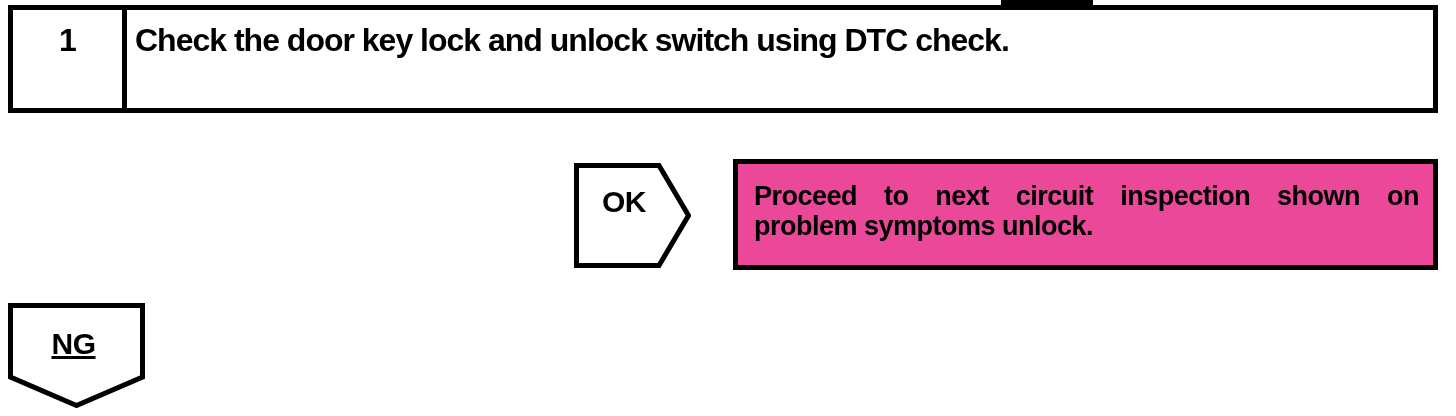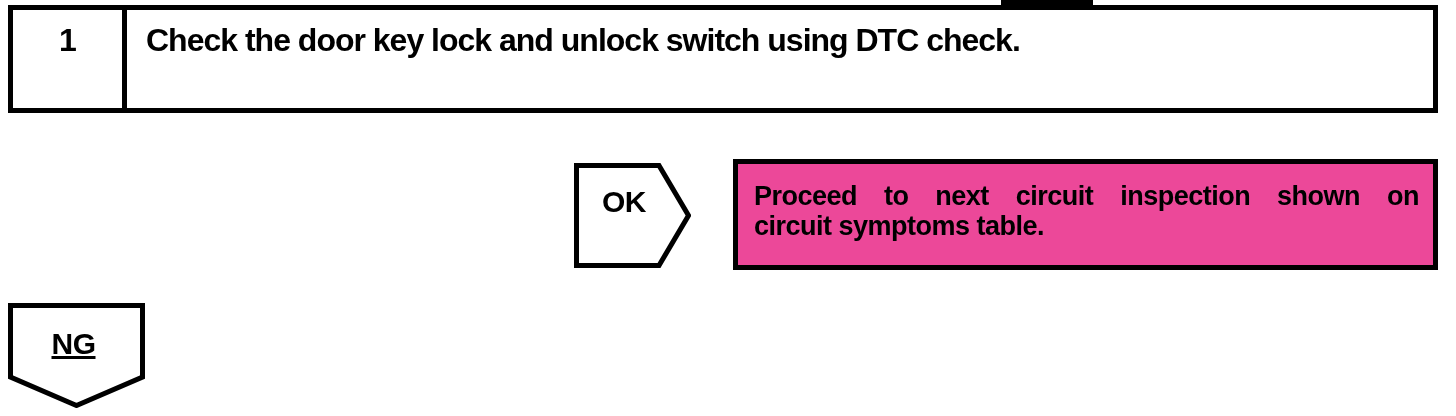--- a/index.html
+++ b/index.html
@@ -48,21 +48,21 @@
     display: flex;
     justify-content: center;
     align-items: flex-start;
     padding-top: 13px;
     font-size: 32px;
     line-height: 34px;
     letter-spacing: -1px;
   }
   .step-text-cell {
     flex: 1;
-    padding: 13px 20px 0 19px;
+    padding: 13px 20px 0 8px;
     font-size: 32px;
     line-height: 34px;
     letter-spacing: -1px;
     white-space: nowrap;
   }
 
   
   .connector {
     position: absolute;
   }
@@ -119,21 +119,21 @@
 
   <div class="connector ok-connector">
     <svg width="117" height="105" viewBox="0 0 117 105">
       <polygon points="2.5,2.5 85,2.5 114.5,52.5 85,102.5 2.5,102.5" fill="#ffffff" stroke="#000000" stroke-width="5" stroke-linejoin="miter"></polygon>
     </svg>
     <span class="connector-label">OK</span>
   </div>
 
   <div class="result-box">
     <div class="result-line-justified">Proceed to next circuit inspection shown on</div>
-    <div class="result-line">circuit symptoms table.</div>
+    <div class="result-line">problem symptoms unlock.</div>
   </div>
 
   <div class="connector ng-connector">
     <svg width="137" height="105" viewBox="0 0 137 105">
       <polygon points="2.5,2.5 134.5,2.5 134.5,74 68.5,102.5 2.5,74" fill="#ffffff" stroke="#000000" stroke-width="5" stroke-linejoin="miter"></polygon>
     </svg>
     <span class="connector-label">NG</span>
   </div>
 
 </div>

